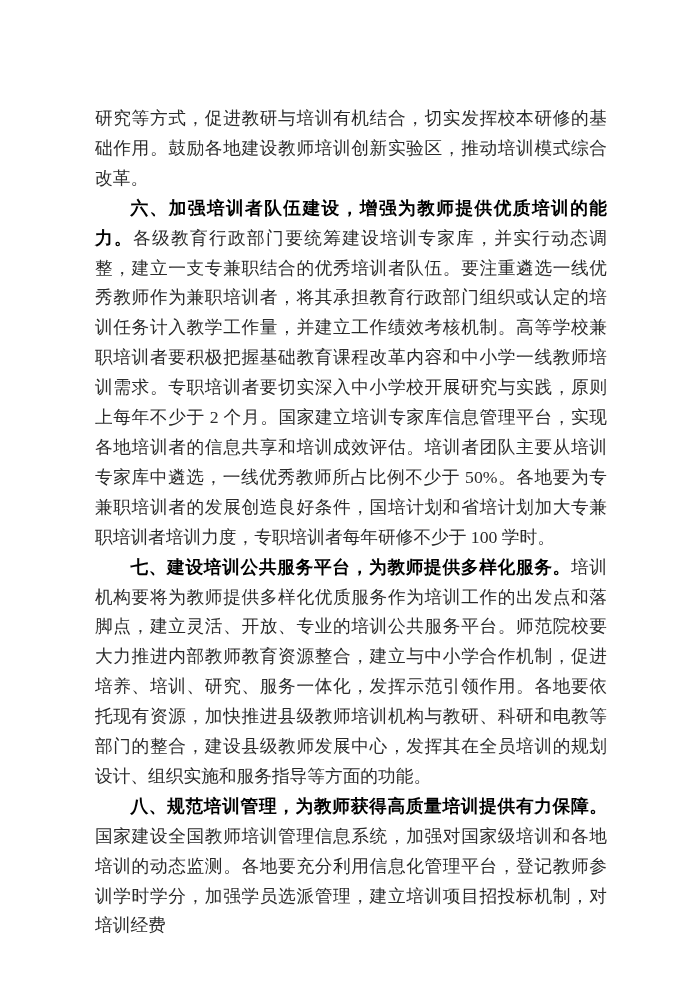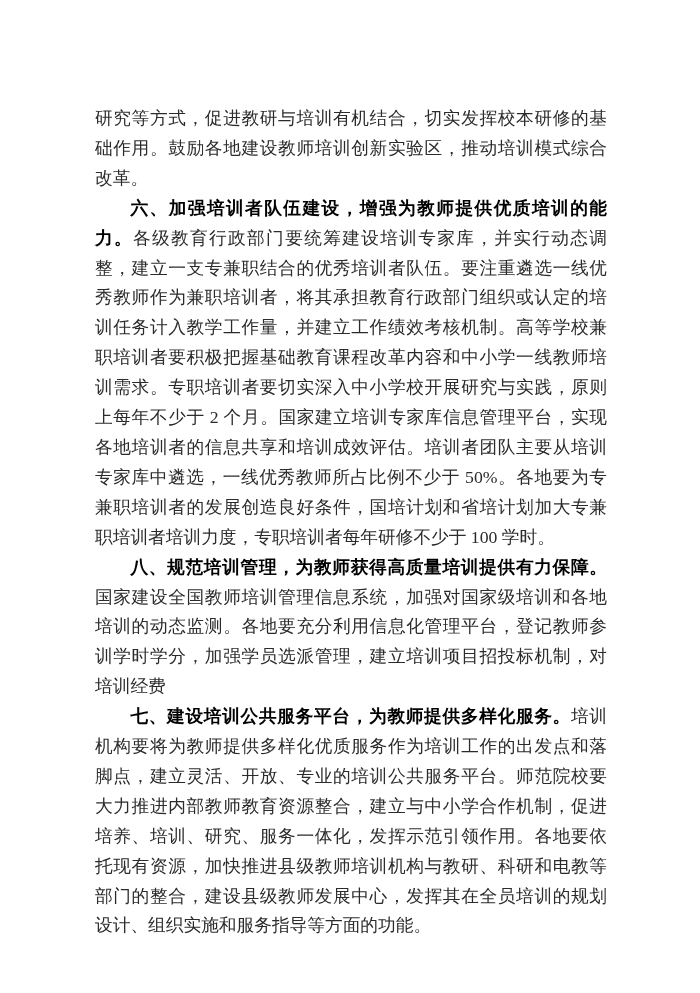--- a/index.html
+++ b/index.html
@@ -43,18 +43,18 @@
 </head>
 <body>
 
 <div class="page">
   <div class="doc-body">
 
     <p><span>研究等方式，促进教研与培训有机结合，切实发挥校本研修的基础作用。鼓励各地建设教师培训创新实验区，推动培训模式综合改革。</span></p>
 
     <p class="indent"><span class="section-lead">六、加强培训者队伍建设，增强为教师提供优质培训的能力。</span><span>各级教育行政部门要统筹建设培训专家库，并实行动态调整，建立一支专兼职结合的优秀培训者队伍。要注重遴选一线优秀教师作为兼职培训者，将其承担教育行政部门组织或认定的培训任务计入教学工作量，并建立工作绩效考核机制。高等学校兼职培训者要积极把握基础教育课程改革内容和中小学一线教师培训需求。专职培训者要切实深入中小学校开展研究与实践，原则上每年不少于 2 个月。国家建立培训专家库信息管理平台，实现各地培训者的信息共享和培训成效评估。培训者团队主要从培训专家库中遴选，一线优秀教师所占比例不少于 50%。各地要为专兼职培训者的发展创造良好条件，国培计划和省培计划加大专兼职培训者培训力度，专职培训者每年研修不少于 100 学时。</span></p>
 
+    <p class="indent"><span class="section-lead">七、建设培训公共服务平台，为教师提供多样化服务。</span><span>培训机构要将为教师提供多样化优质服务作为培训工作的出发点和落脚点，建立灵活、开放、专业的培训公共服务平台。师范院校要大力推进内部教师教育资源整合，建立与中小学合作机制，促进培养、培训、研究、服务一体化，发挥示范引领作用。各地要依托现有资源，加快推进县级教师培训机构与教研、科研和电教等部门的整合，建设县级教师发展中心，发挥其在全员培训的规划设计、组织实施和服务指导等方面的功能。</span></p>
+
     <p class="indent"><span class="section-lead">八、规范培训管理，为教师获得高质量培训提供有力保障。</span><span>国家建设全国教师培训管理信息系统，加强对国家级培训和各地培训的动态监测。各地要充分利用信息化管理平台，登记教师参训学时学分，加强学员选派管理，建立培训项目招投标机制，对培训经费</span></p>
-
-    <p class="indent"><span class="section-lead">七、建设培训公共服务平台，为教师提供多样化服务。</span><span>培训机构要将为教师提供多样化优质服务作为培训工作的出发点和落脚点，建立灵活、开放、专业的培训公共服务平台。师范院校要大力推进内部教师教育资源整合，建立与中小学合作机制，促进培养、培训、研究、服务一体化，发挥示范引领作用。各地要依托现有资源，加快推进县级教师培训机构与教研、科研和电教等部门的整合，建设县级教师发展中心，发挥其在全员培训的规划设计、组织实施和服务指导等方面的功能。</span></p>
 
   </div>
 </div>
 
 </body></html>

